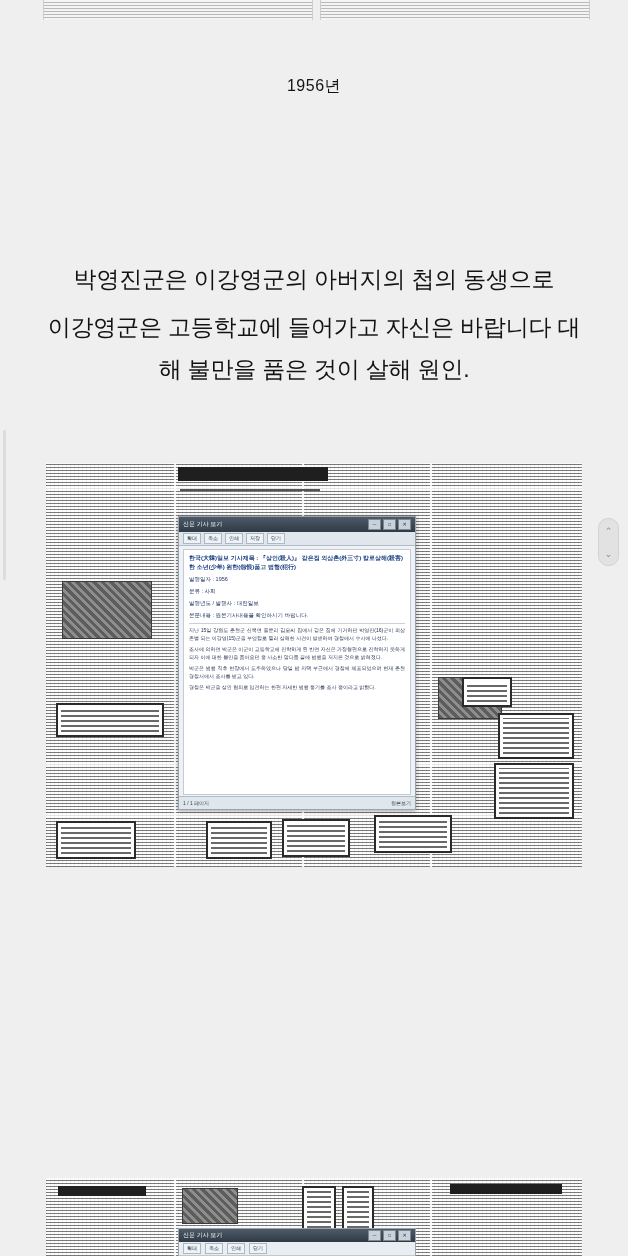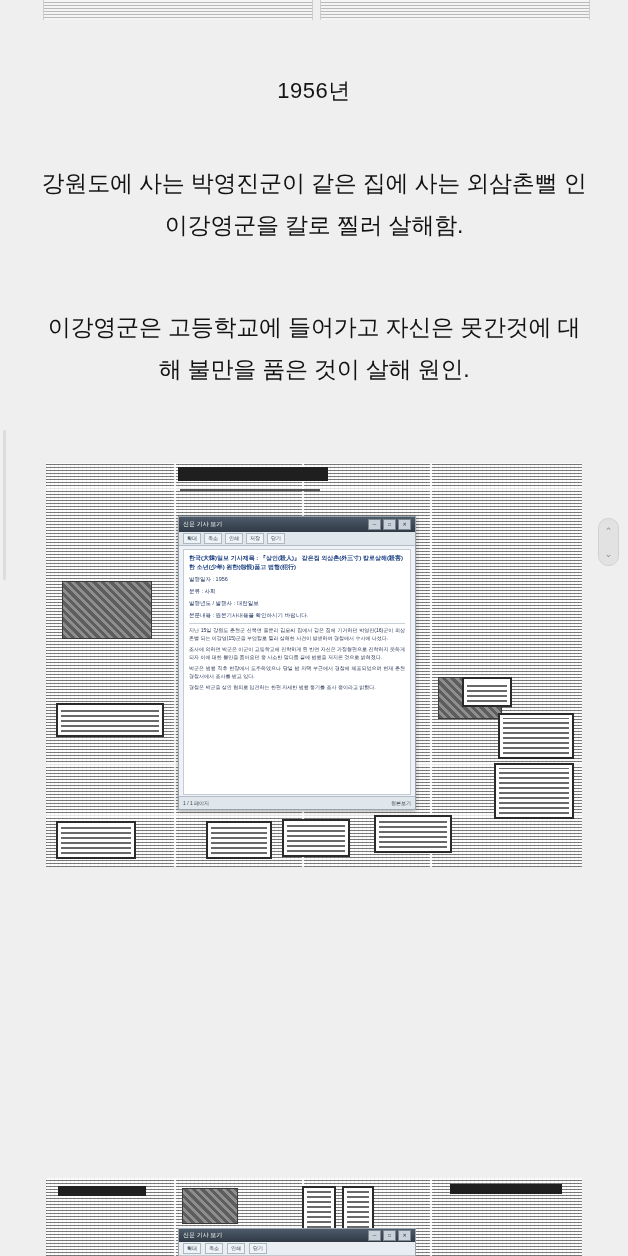--- a/index.html
+++ b/index.html
@@ -53,21 +53,21 @@
       repeating-linear-gradient(90deg, #cfcfcf 0 1px, #fafafa 1px 5px);
     border: 1px solid #cdcdcd;
   }
 
   
   .year {
     position: absolute;
     left: 0;
     width: 628px;
     text-align: center;
-    font-size: 22px;
+    font-size: 16px;
     font-weight: 400;
     letter-spacing: 0.5px;
     color: #141414;
   }
   #year-1956 { top: 76px; }
   #year-1957 { top: 911px; }
 
   
   .para {
     position: absolute;
@@ -320,22 +320,22 @@
 
 <div class="page">
 
   <div class="top-strip">
     <div class="clip-a"></div>
     <div class="clip-b"></div>
   </div>
 
   <div class="year" id="year-1956">1956년</div>
 
-  <div class="para" id="para-1">강원도에 사는 박영진군이 같은 집에 사는 외삼촌뻘 인 이강영군을 칼로 찔러 살해함.</div>
-  <div class="para" id="para-3">이강영군은 고등학교에 들어가고 자신은 못간것에 대해 불만을 품은 것이 살해 원인.</div>
+  <div class="para" id="para-2">박영진군은 이강영군의 아버지의 첩의 동생으로</div>
+  <div class="para" id="para-3">이강영군은 고등학교에 들어가고 자신은 바랍니다 대해 불만을 품은 것이 살해 원인.</div>
 
   <div class="scan" id="scan-1">
     <div class="newsprint"></div>
 
     <div class="col-split" style="left:128px;"></div>
     <div class="col-split" style="left:256px;"></div>
     <div class="col-split" style="left:384px;"></div>
     <div class="row-split" style="top:24px;"></div>
     <div class="row-split" style="top:212px;"></div>
     <div class="row-split" style="top:300px;"></div>

